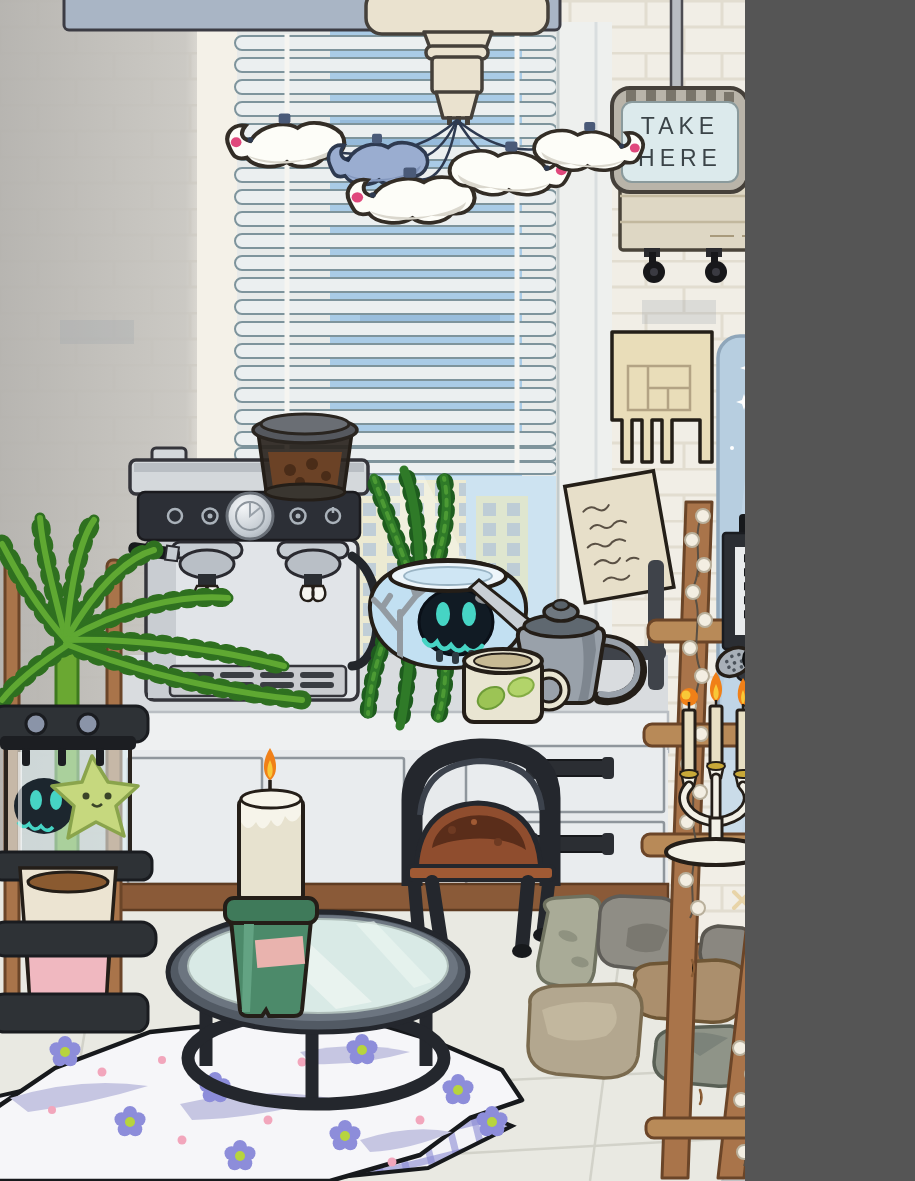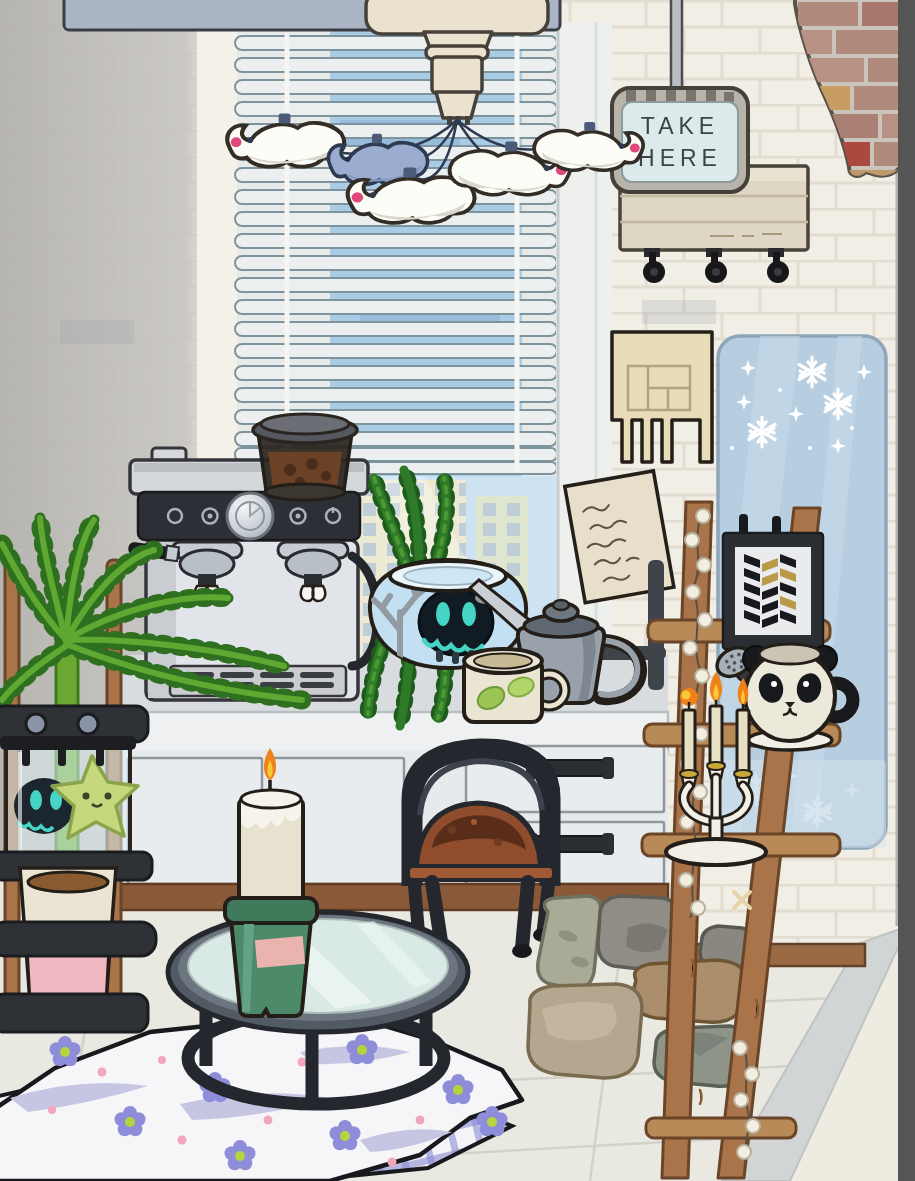--- a/index.html
+++ b/index.html
@@ -1,16 +1,16 @@
 <!DOCTYPE html>
 <html><head>
 <meta charset="utf-8">
 <style>
   html,body{margin:0;padding:0;background:#555;}
-  #stage{position:relative;width:898px;height:1181px;overflow:hidden;background:#f1eee6;
+  #stage{position:relative;width:745px;height:1181px;overflow:hidden;background:#f1eee6;
          font-family:"Liberation Sans", sans-serif;}
   #scene{position:absolute;left:0;top:0;}
   text.sign{font-family:"Liberation Sans", sans-serif;font-size:23px;letter-spacing:5px;
             fill:#3b4448;font-weight:500;}
 </style>
 </head>
 <body>
 
 <div id="stage">
 <svg id="scene" width="915" height="1181" viewBox="0 0 915 1181" xmlns="http://www.w3.org/2000/svg">

